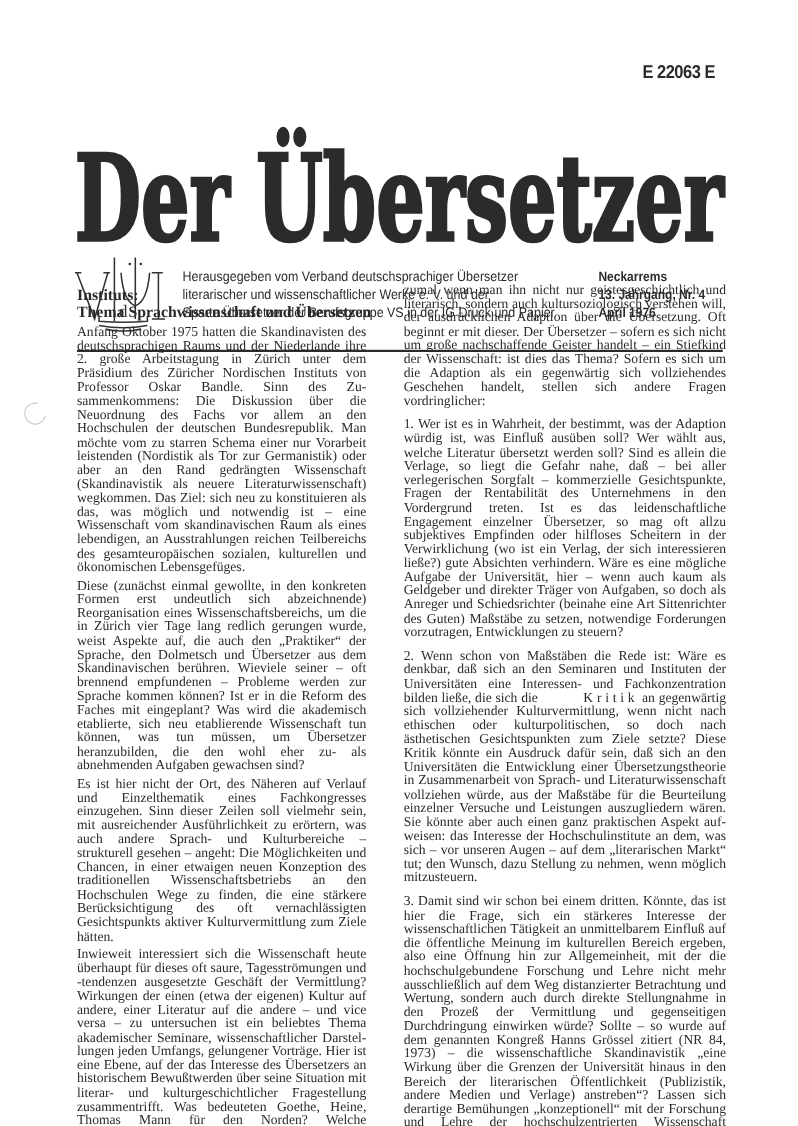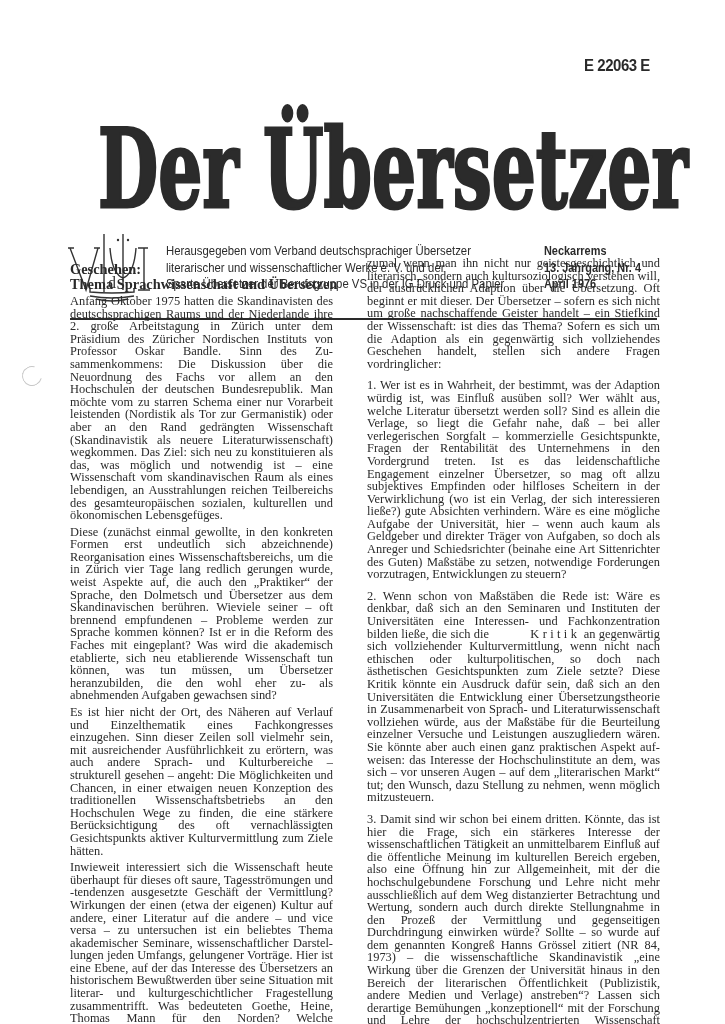--- a/index.html
+++ b/index.html
@@ -1,20 +1,20 @@
 <!DOCTYPE html>
 <html><head>
 <meta charset="utf-8">
 <style>
   html, body { margin: 0; padding: 0; background: #ffffff; }
   body { width: 725px; height: 1024px; position: relative; overflow: hidden; color: #222; }
 
   .issn { position: absolute; top: 56px; left: 584px; font-family: "Liberation Sans", sans-serif; font-weight: bold; font-size: 17px; letter-spacing: -0.5px; color: #2a2a2a; transform: scaleX(0.88); transform-origin: left; }
 
-  .masthead { position: absolute; top: 89px; left: 68px; width: 592px; height: 132px; margin-left: 30px; }
+  .masthead { position: absolute; top: 100px; left: 68px; width: 592px; height: 132px; }
   .masthead svg { width: 100%; height: 100%; }
 
   .logo { position: absolute; top: 228px; left: 68px; width: 88px; height: 76px; }
 
   .publisher { position: absolute; top: 243px; left: 166px; font-family: "Liberation Sans", sans-serif; font-size: 12.6px; line-height: 16.5px; color: #2b2b2b; transform: scaleX(0.9); transform-origin: left; white-space: nowrap; }
   .issue { position: absolute; top: 243px; left: 544px; font-family: "Liberation Sans", sans-serif; font-size: 12.4px; font-weight: bold; line-height: 16.5px; color: #2b2b2b; transform: scaleX(0.88); transform-origin: left; white-space: nowrap; }
 
   .rule { position: absolute; top: 318px; left: 70px; width: 587px; height: 2px; background: #2a2a2a; }
 
   .hole { position: absolute; top: 366px; left: 22px; width: 18px; height: 18px; border-radius: 50%; border: 1.5px solid #c8c8c8; border-right-color: transparent; transform: rotate(-30deg); }
@@ -70,21 +70,21 @@
   <div>13. Jahrgang, Nr. 4</div>
   <div>April 1976</div>
 </div>
 
 <div class="rule"></div>
 
 <div class="hole"></div>
 
 <div class="col col-left">
   <div class="headline">
-    <div>Geschehen:</div>
+    <div>Instituts:</div>
     <div>Thema Sprachwissenschaft und Übersetzen</div>
   </div>
   <p>Anfang Oktober 1975 hatten die Skandinavisten des deutsch­sprachigen Raums und der Niederlande ihre 2. große Arbeits­tagung in Zürich unter dem Präsidium des Züricher Nordi­schen Instituts von Professor Oskar Bandle. Sinn des Zu­sammenkommens: Die Diskussion über die Neuordnung des Fachs vor allem an den Hochschulen der deutschen Bundes­republik. Man möchte vom zu starren Schema einer nur Vorarbeit leistenden (Nordistik als Tor zur Germanistik) oder aber an den Rand gedrängten Wissenschaft (Skandina­vistik als neuere Literaturwissenschaft) wegkommen. Das Ziel: sich neu zu konstituieren als das, was möglich und not­wendig ist – eine Wissenschaft vom skandinavischen Raum als eines lebendigen, an Ausstrahlungen reichen Teilbereichs des gesamteuropäischen sozialen, kulturellen und ökonomi­schen Lebensgefüges.</p>
   <p>Diese (zunächst einmal gewollte, in den konkreten Formen erst undeutlich sich abzeichnende) Reorganisation eines Wissenschaftsbereichs, um die in Zürich vier Tage lang red­lich gerungen wurde, weist Aspekte auf, die auch den „Praktiker“ der Sprache, den Dolmetsch und Übersetzer aus dem Skandinavischen berühren. Wieviele seiner – oft bren­nend empfundenen – Probleme werden zur Sprache kommen können? Ist er in die Reform des Faches mit eingeplant? Was wird die akademisch etablierte, sich neu etablierende Wissenschaft tun können, was tun müssen, um Übersetzer heranzubilden, die den wohl eher zu- als abnehmenden Auf­gaben gewachsen sind?</p>
   <p>Es ist hier nicht der Ort, des Näheren auf Verlauf und Ein­zelthematik eines Fachkongresses einzugehen. Sinn dieser Zeilen soll vielmehr sein, mit ausreichender Ausführlichkeit zu erörtern, was auch andere Sprach- und Kulturbereiche – strukturell gesehen – angeht: Die Möglichkeiten und Chan­cen, in einer etwaigen neuen Konzeption des traditionellen Wissenschaftsbetriebs an den Hochschulen Wege zu finden, die eine stärkere Berücksichtigung des oft vernachlässigten Gesichtspunkts aktiver Kulturvermittlung zum Ziele hätten.</p>
   <p>Inwieweit interessiert sich die Wissenschaft heute überhaupt für dieses oft saure, Tagesströmungen und -tendenzen aus­gesetzte Geschäft der Vermittlung? Wirkungen der einen (etwa der eigenen) Kultur auf andere, einer Literatur auf die andere – und vice versa – zu untersuchen ist ein beliebtes Thema akademischer Seminare, wissenschaftlicher Darstel­lungen jeden Umfangs, gelungener Vorträge. Hier ist eine Ebene, auf der das Interesse des Übersetzers an historischem Bewußtwerden über seine Situation mit literar- und kultur­geschichtlicher Fragestellung zusammentrifft. Was bedeute­ten Goethe, Heine, Thomas Mann für den Norden? Welche Auswirkungen haben Kierkegaard, Ibsen, Strindberg, viel­leicht auch H. C. Andersen oder Selma Lagerlöf im übrigen europäischen, insbesondere im deutschen Kulturbereich?</p>
 
 </div>
 
 <div class="col col-right">

